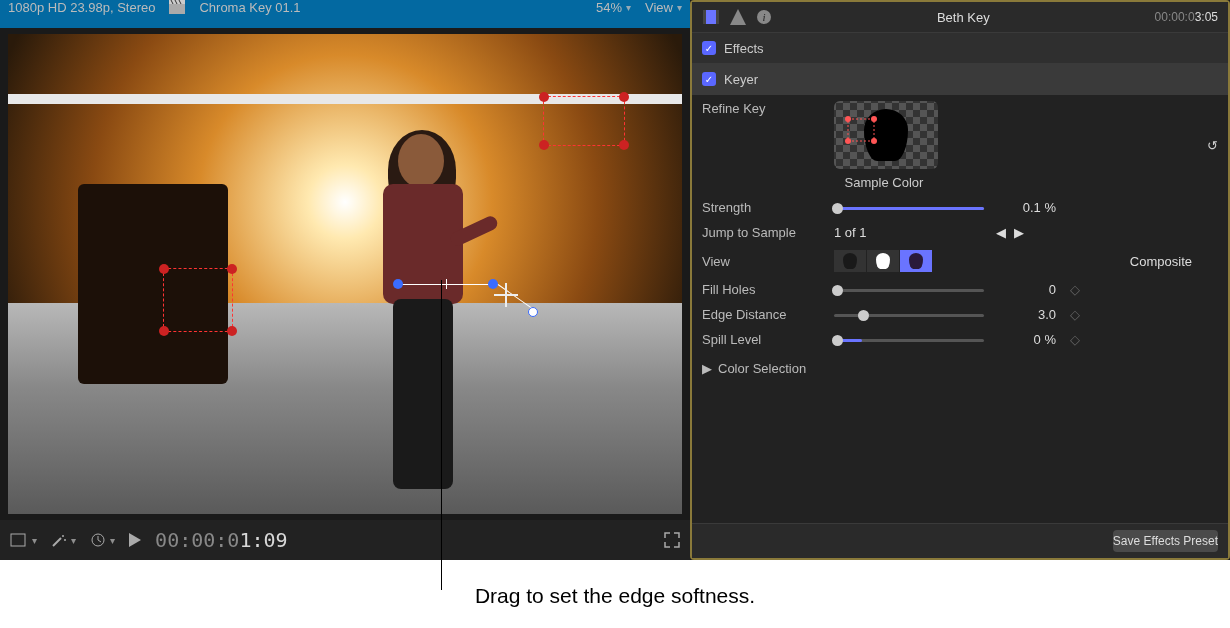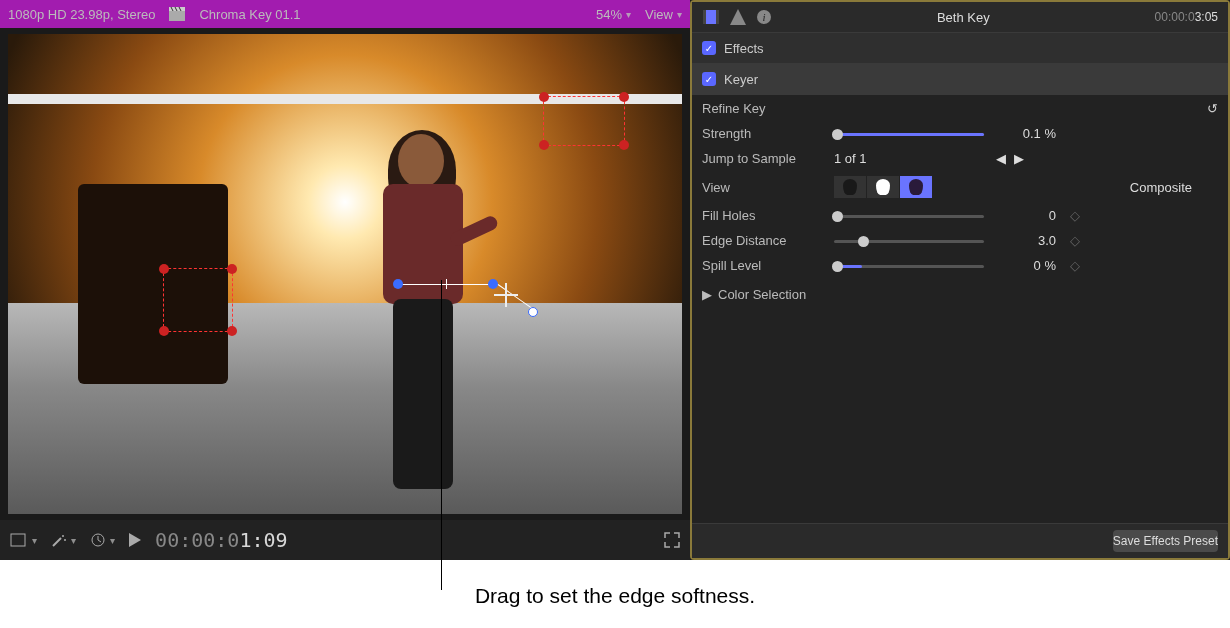--- a/index.html
+++ b/index.html
@@ -1,20 +1,20 @@
 <!DOCTYPE html>
 <html><head>
 <meta charset="utf-8">
 <style>
 html,body{margin:0;padding:0;background:#fff;font-family:-apple-system,Helvetica,Arial,sans-serif;font-size:13px;color:#ccc}
 .app{width:1230px;background:#1a1a1a;display:flex;flex-direction:column}
 .main{display:flex;height:560px}
 .left{width:690px;display:flex;flex-direction:column;background:#1a1a1a}
 .right{flex:1;display:flex;flex-direction:column;background:#222;border:2px solid #8a7a3a;border-radius:4px}
-.topbar{height:28px;display:flex;align-items:center;padding:0 8px;background:#a21caf;color:#bbb;font-size:13px;gap:14px}
+.topbar{height:28px;display:flex;align-items:flex-start;padding:0 8px;background:#0369a1;color:#bbb;font-size:13px;gap:14px}
 .topbar .spacer{flex:1}
 .topbar .drop{display:inline-flex;align-items:center;gap:4px;cursor:pointer}
 .chev{font-size:10px;opacity:.8}
 .viewer{flex:1;position:relative;margin:6px 8px;background:#000;overflow:hidden}
 .scene{position:absolute;inset:0;background:
   radial-gradient(circle at 50% 35%,#fff 0,#ffe9b0 8%,#d88a2a 32%,#8a4a12 55%,#2a1a0a 80%),
   linear-gradient(#c8c8c8,#9aa 60%,#666)}
 .tunnel-top{position:absolute;left:0;right:0;top:60px;height:10px;background:#e8e8e8}
 .floor{position:absolute;left:0;right:0;bottom:0;top:56%;background:linear-gradient(#b8b8b8,#888 40%,#5a5a5a)}
 .pillar{position:absolute;left:70px;top:150px;width:150px;height:200px;background:#1c1008;border-radius:6px}
@@ -209,20 +209,33 @@
     </div>
     <div class="section-hdr" style="background:#3a3a3a">
       <span class="chk">✓</span>
       <span>Keyer</span>
     </div>
 
     <div class="params">
       <div class="row" style="align-items:flex-start">
         <div class="lbl">Refine Key</div>
         <div class="thumbs">
+          <div class="thumb">
+            <div class="box">
+                    <div class="sil"></div>
+              <svg width="100" height="64" style="position:absolute;left:0;top:0">
+                      <rect x="12" y="16" width="26" height="22" stroke="#f55" stroke-dasharray="2" fill="none"></rect>
+                      <circle cx="12" cy="16" r="3" fill="#f55"></circle>
+                      <circle cx="38" cy="16" r="3" fill="#f55"></circle>
+                      <circle cx="12" cy="38" r="3" fill="#f55"></circle>
+                      <circle cx="38" cy="38" r="3" fill="#f55"></circle>
+                    </svg>
+            </div>
+            <span>Sample Color</span>
+          </div>
         </div>
         <span style="flex:1"></span>
         <span style="align-self:center">↺</span>
       </div>
 
       <div class="row">
         <div class="lbl">Strength</div>
         <div class="slider">
                 <div class="track"></div>
                 <div class="fill" style="width:100%"></div>

